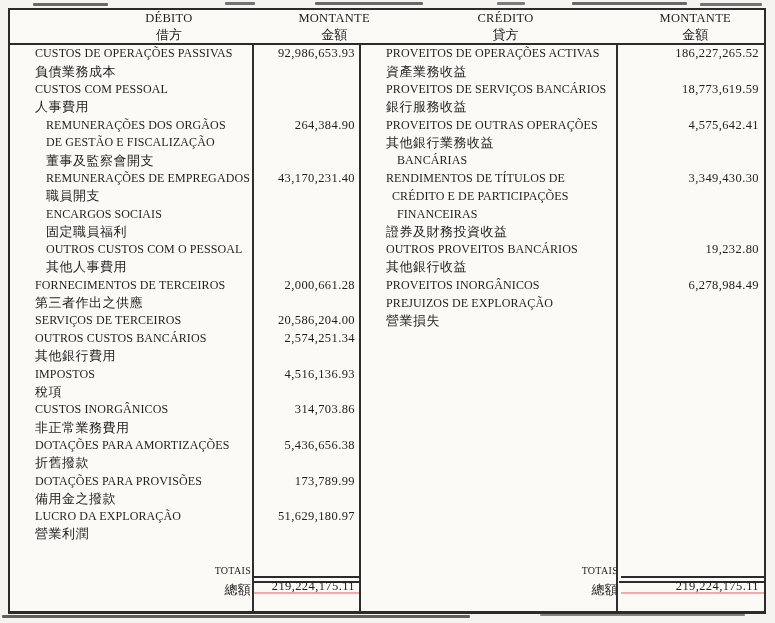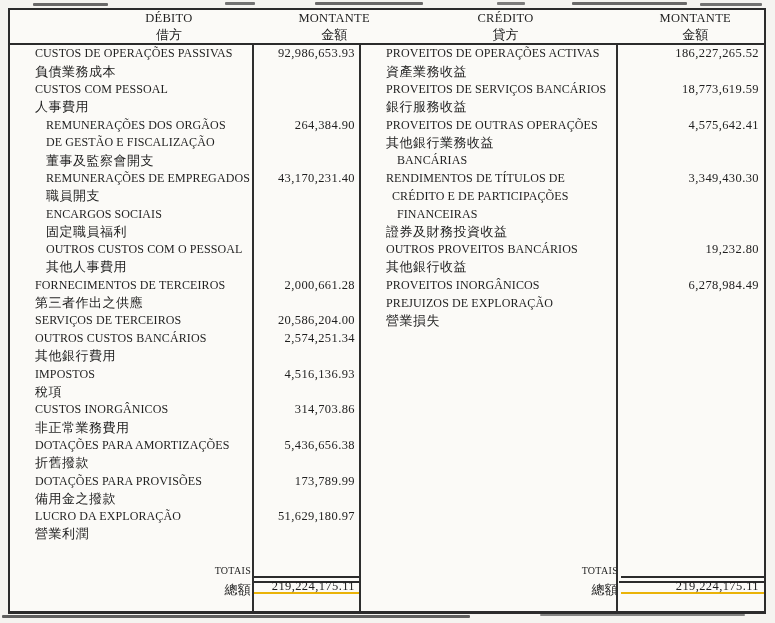--- a/index.html
+++ b/index.html
@@ -52,21 +52,21 @@
   .half.right .amt{width:145px;padding-right:5px;}
 
   
   .totals{position:absolute;top:516px;}
   .totals.left{left:0;width:349px;}
   .totals.right{left:351px;width:403px;}
   .trow{display:flex;height:18px;align-items:center;}
   .tlabel{flex:1;text-align:right;font-size:10px;letter-spacing:.3px;padding-right:3px;}
   .tlabel.cjk{font-size:13px;}
   .tamt{box-sizing:border-box;text-align:right;font-size:12.5px;letter-spacing:.4px;
-        border-top:2px solid #2b2b2b;border-bottom:2px solid #eab308;height:18px;line-height:16px;margin-top:30px;}
+        border-top:2px solid #2b2b2b;border-bottom:2px solid #fca5a5;height:18px;line-height:16px;margin-top:30px;}
   .totals.left .tamt{width:105px;padding-right:4px;}
   .totals.right .tamt{width:143px;padding-right:5px;}
   .dblrule{height:2px;}
   .dblrule .seg{height:2px;border-bottom:2px solid #2b2b2b;}
   .totals.left .seg{margin-left:244px;width:105px;}
   .totals.right .seg{margin-left:258px;width:145px;}
 
   
   .smudge{position:absolute;background:#3a3a3a;border-radius:1px;}
 </style>

